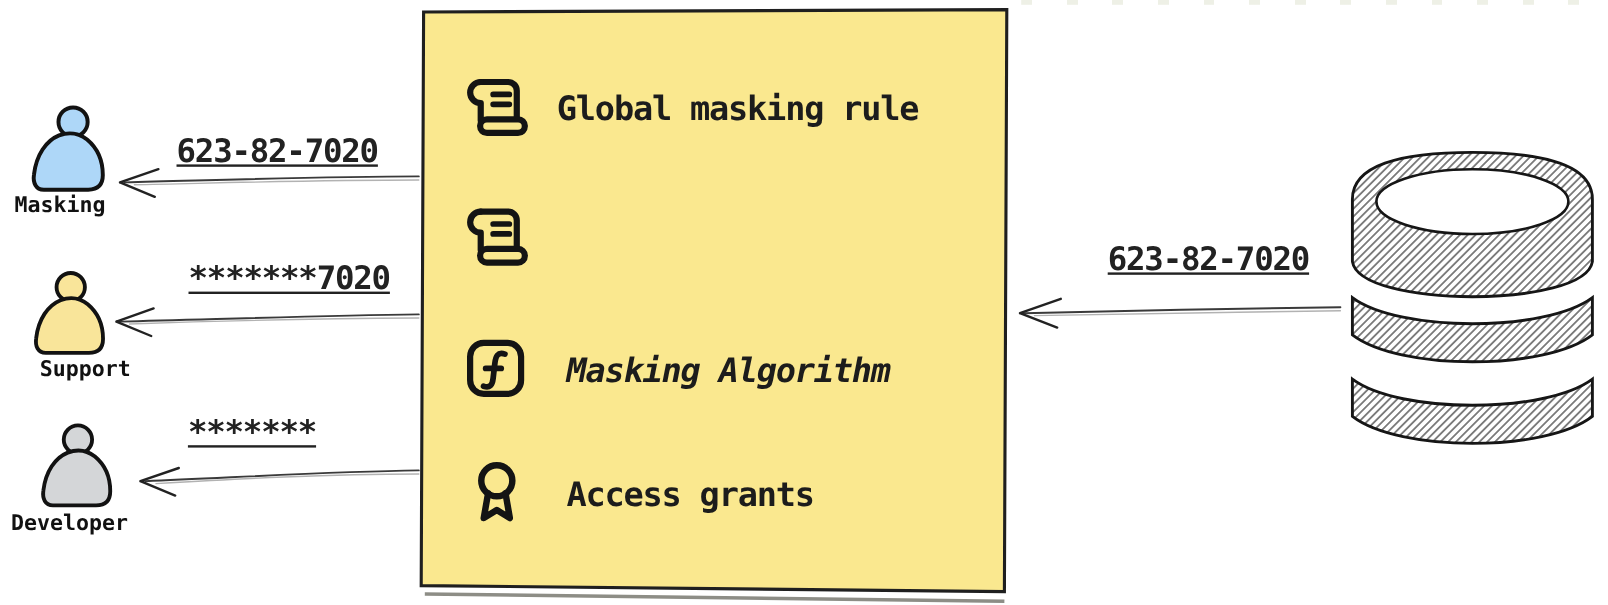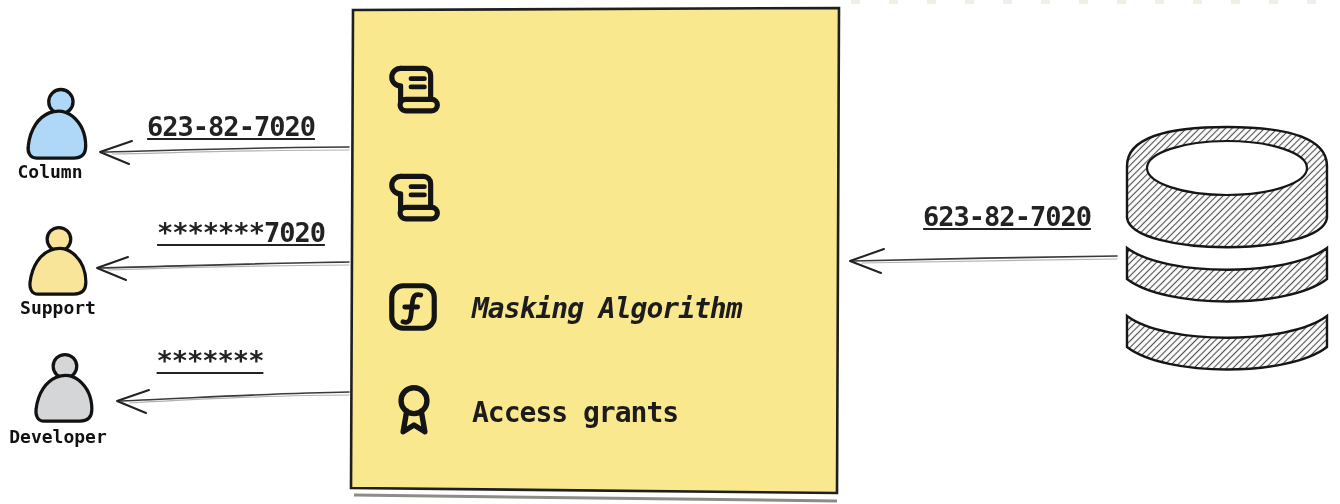--- a/index.html
+++ b/index.html
@@ -37,20 +37,21 @@
     <path d="M10 493 L493 499" fill="none" stroke="#8d8d86" stroke-width="3"></path>
     <path d="M9 8 L495 6 L493 491 L7 486 Z" stroke="#1f1f1f" stroke-width="2.6" fill="#fae88f"></path>
   </svg>
 
   <svg class="abs" style="left:383px;top:59px;" width="58" height="58" viewBox="0 0 56 56" fill="none" stroke="#141414" stroke-width="5" stroke-linecap="round" stroke-linejoin="round">
     <path d="M17 9 H39 A7 7 0 0 1 46 16 V38"></path>
     <path d="M17 9 A8.5 8.5 0 0 0 8.5 17.5 A8.5 8.5 0 0 0 17 26 V40"></path>
     <path d="M27 19 H40 M27 27 H40" stroke-width="4.6"></path>
     <path d="M22 39 H47 A5.5 5.5 0 0 1 47 50 H22 A5.5 5.5 0 0 1 22 39 Z"></path>
   </svg>
+  <div class="box-item-label" style="left:464px;top:74px;">Global masking rule</div>
 
   <svg class="abs" style="left:383px;top:167px;" width="58" height="58" viewBox="0 0 56 56" fill="none" stroke="#141414" stroke-width="5" stroke-linecap="round" stroke-linejoin="round">
     <path d="M17 9 H39 A7 7 0 0 1 46 16 V38"></path>
     <path d="M17 9 A8.5 8.5 0 0 0 8.5 17.5 A8.5 8.5 0 0 0 17 26 V40"></path>
     <path d="M27 19 H40 M27 27 H40" stroke-width="4.6"></path>
     <path d="M22 39 H47 A5.5 5.5 0 0 1 47 50 H22 A5.5 5.5 0 0 1 22 39 Z"></path>
   </svg>
 
   <svg class="abs" style="left:384px;top:278px;" width="58" height="58" viewBox="0 0 56 56" fill="none" stroke="#141414" stroke-linecap="round" stroke-linejoin="round">
     <rect x="7.5" y="7.5" width="41" height="41" rx="11" stroke-width="5"></rect>
@@ -64,29 +65,29 @@
     <path d="M21 29 L17.5 49 L28 42.5 L38.5 49 L35 29"></path>
   </svg>
   <div class="box-item-label" style="left:472px;top:396px;">Access grants</div>
 
   <svg class="abs" style="left:22px;top:87px;" width="70" height="76" viewBox="0 0 72 76" stroke="#121212" stroke-width="3.4" stroke-linejoin="round">
     <g fill="#aed7f8">
       <circle cx="40" cy="14" r="12.5"></circle>
       <path d="M15 72 C8 72 5.5 66 6.5 59 C8.5 42 17 30 28 25.5 C36 22.5 45 23.5 52 29 C61 36.5 65.5 48 65.5 59.5 C65.5 68 61 72 53 72 Z"></path>
     </g>
   </svg>
-  <div class="user-label" style="left:0px;top:161px;width:100px;">Column</div>
+  <div class="user-label" style="left:0px;top:161px;width:100px;">Masking</div>
 
   <svg class="abs" style="left:24px;top:225px;" width="68" height="74" viewBox="0 0 72 76" stroke="#121212" stroke-width="3.4" stroke-linejoin="round">
     <g fill="#f9e59a">
       <circle cx="37" cy="14" r="12.5"></circle>
       <path d="M15 72 C8 72 5.5 66 6.5 59 C8.5 42 17 30 28 25.5 C36 22.5 45 23.5 52 29 C61 36.5 65.5 48 65.5 59.5 C65.5 68 61 72 53 72 Z"></path>
     </g>
   </svg>
-  <div class="user-label" style="left:8px;top:297px;width:100px;">Support</div>
+  <div class="user-label" style="left:21px;top:297px;width:100px;">Support</div>
 
   <svg class="abs" style="left:30px;top:352px;" width="68" height="74" viewBox="0 0 72 76" stroke="#121212" stroke-width="3.4" stroke-linejoin="round">
     <g fill="#d4d6d8">
       <circle cx="37" cy="14" r="12.5"></circle>
       <path d="M15 72 C8 72 5.5 66 6.5 59 C8.5 42 17 30 28 25.5 C36 22.5 45 23.5 52 29 C61 36.5 65.5 48 65.5 59.5 C65.5 68 61 72 53 72 Z"></path>
     </g>
   </svg>
   <div class="user-label" style="left:4px;top:426px;width:108px;">Developer</div>
 
   <svg class="abs" style="left:0;top:0;" width="1340" height="504" viewBox="0 0 1340 504" fill="none" stroke-linecap="round">

